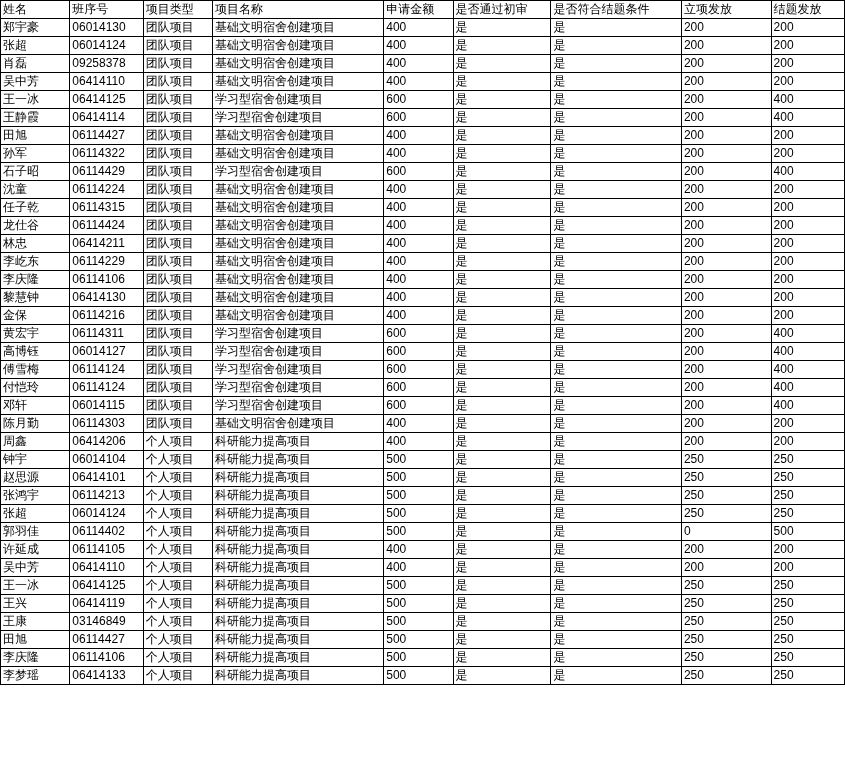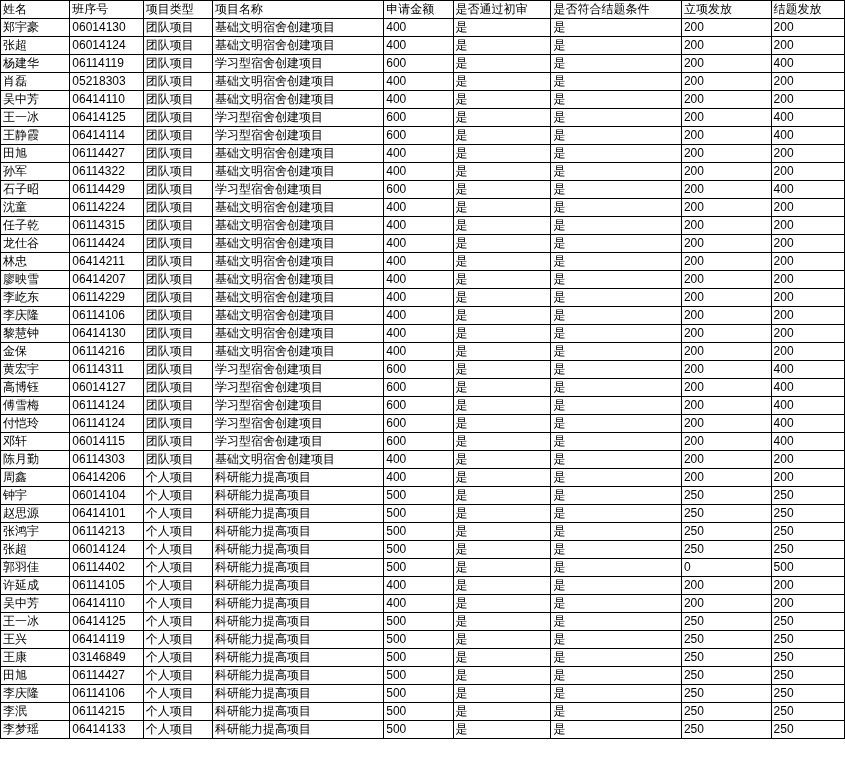--- a/index.html
+++ b/index.html
@@ -90,33 +90,22 @@
         <td>06014124</td>
         <td>团队项目</td>
         <td>基础文明宿舍创建项目</td>
         <td class="num">400</td>
         <td>是</td>
         <td>是</td>
         <td class="num">200</td>
         <td class="num">200</td>
       </tr>
       <tr>
-        <td>杨建华</td>
-        <td>06114119</td>
-        <td>团队项目</td>
-        <td>学习型宿舍创建项目</td>
-        <td class="num">600</td>
-        <td>是</td>
-        <td>是</td>
-        <td class="num">200</td>
-        <td class="num">400</td>
-      </tr>
-      <tr>
         <td>肖磊</td>
-        <td>05218303</td>
+        <td>09258378</td>
         <td>团队项目</td>
         <td>基础文明宿舍创建项目</td>
         <td class="num">400</td>
         <td>是</td>
         <td>是</td>
         <td class="num">200</td>
         <td class="num">200</td>
       </tr>
       <tr>
         <td>吴中芳</td>
@@ -222,31 +211,20 @@
         <td>06414211</td>
         <td>团队项目</td>
         <td>基础文明宿舍创建项目</td>
         <td class="num">400</td>
         <td>是</td>
         <td>是</td>
         <td class="num">200</td>
         <td class="num">200</td>
       </tr>
       <tr>
-        <td>廖映雪</td>
-        <td>06414207</td>
-        <td>团队项目</td>
-        <td>基础文明宿舍创建项目</td>
-        <td class="num">400</td>
-        <td>是</td>
-        <td>是</td>
-        <td class="num">200</td>
-        <td class="num">200</td>
-      </tr>
-      <tr>
         <td>李屹东</td>
         <td>06114229</td>
         <td>团队项目</td>
         <td>基础文明宿舍创建项目</td>
         <td class="num">400</td>
         <td>是</td>
         <td>是</td>
         <td class="num">200</td>
         <td class="num">200</td>
       </tr>
@@ -477,31 +455,20 @@
         <td>科研能力提高项目</td>
         <td class="num">500</td>
         <td>是</td>
         <td>是</td>
         <td class="num">250</td>
         <td class="num">250</td>
       </tr>
       <tr>
         <td>李庆隆</td>
         <td>06114106</td>
-        <td>个人项目</td>
-        <td>科研能力提高项目</td>
-        <td class="num">500</td>
-        <td>是</td>
-        <td>是</td>
-        <td class="num">250</td>
-        <td class="num">250</td>
-      </tr>
-      <tr>
-        <td>李泯</td>
-        <td>06114215</td>
         <td>个人项目</td>
         <td>科研能力提高项目</td>
         <td class="num">500</td>
         <td>是</td>
         <td>是</td>
         <td class="num">250</td>
         <td class="num">250</td>
       </tr>
       <tr>
         <td>李梦瑶</td>

